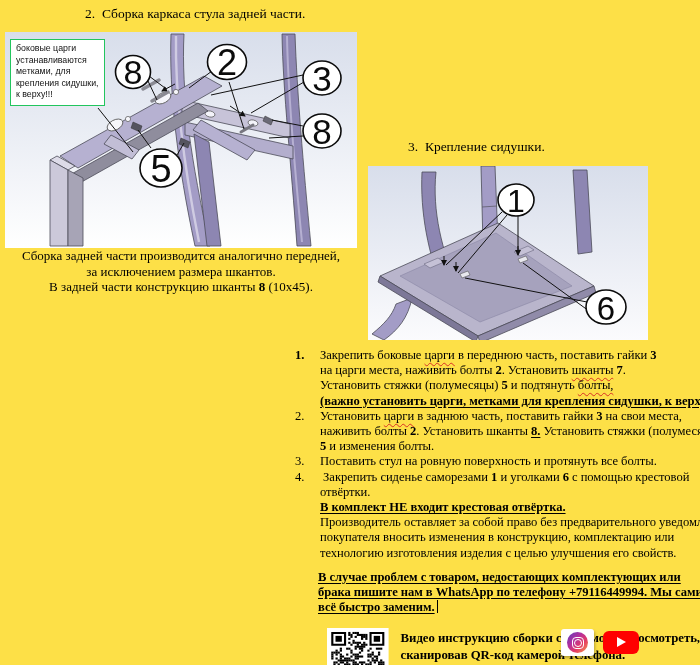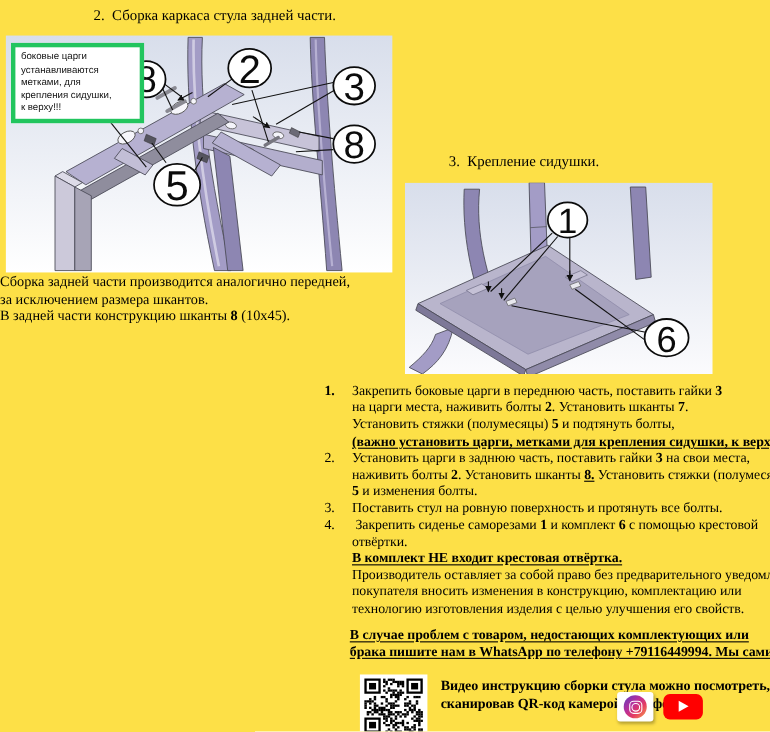--- a/index.html
+++ b/index.html
@@ -4,34 +4,34 @@
 <style>
   html,body{margin:0;padding:0;background:#fff;}
   .page{position:relative;width:700px;height:665px;background:#fde047;overflow:hidden;
         font-family:"Liberation Serif",serif;color:#000;}
   .abs{position:absolute;}
   .s2title{left:85px;top:6px;font-size:13.5px;white-space:nowrap;}
   .s3title{left:408px;top:139px;font-size:13.5px;white-space:nowrap;}
   .diagram{overflow:hidden;}
   .d1{left:5px;top:32px;width:352px;height:216px;}
   .d2{left:368px;top:166px;width:280px;height:174px;}
-  .notebox{position:absolute;left:5px;top:7px;width:88px;background:#fff;border:4px solid #22c55e;
-           padding:3px 20px 4px 5px;font-family:"Liberation Sans",sans-serif;font-size:8.8px;
+  .notebox{position:absolute;left:5px;top:7px;width:88px;background:#fff;border:1px solid #22c55e;
+           padding:3px 0 4px 5px;font-family:"Liberation Sans",sans-serif;font-size:8.8px;
            line-height:1.32;color:#111;}
-  .caption{left:0;top:248px;width:362px;font-size:13px;line-height:15.6px;}
+  .caption{left:0;top:248px;width:362px;text-align:center;font-size:13px;line-height:15.6px;}
   .caption .ln{white-space:nowrap;}
   .instructions{left:293px;top:348px;width:407px;font-size:12.6px;line-height:15.2px;letter-spacing:-0.05px;}
   .li{display:flex;}
   .num{width:25px;flex:none;padding-left:2px;}
   .li .body{flex:1;}
   .ln{display:block;white-space:nowrap;}
   .b{font-weight:bold;}
   .u{text-decoration:underline;text-decoration-thickness:1px;text-underline-offset:2px;}
   .b.u{text-decoration:underline;}
-  .sp{text-decoration-style:wavy;text-decoration-color:#d93025;
+  .sp{text-decoration:underline;text-decoration-style:wavy;text-decoration-color:#d93025;
       text-decoration-thickness:1px;text-underline-offset:2.5px;}
   .warranty{margin:9px 0 0 25px;}
   .cursor{display:inline-block;width:1.5px;height:13px;background:#000;vertical-align:-2px;margin-left:2px;}
   .qr-row{margin:13px 0 0 34px;display:flex;}
   .qr-svg{width:65px;height:57px;display:block;}
   .qr-text{margin-left:12px;font-size:12.8px;line-height:16.5px;padding-top:2px;}
   .social{position:absolute;left:268px;top:281px;display:flex;align-items:center;gap:9px;}
   .ig{width:33px;height:27px;background:#fff;border-radius:3px;box-shadow:1px 2px 3px rgba(0,0,0,.28);
       display:flex;align-items:center;justify-content:center;}
   .ig-g{width:21px;height:21px;border-radius:50%;position:relative;
@@ -199,33 +199,34 @@
         </div>
         <div class="li">
           <span class="num">3.</span>
           <span class="body">
             <span class="ln"><span>Поставить стул на ровную поверхность и протянуть все болты.</span></span>
           </span>
         </div>
         <div class="li">
           <span class="num">4.</span>
           <span class="body">
-            <span class="ln"><span>&nbsp;Закрепить сиденье саморезами </span><span class="b">1</span><span> и комплект </span><span class="b">6</span><span> с помощью крестовой</span></span>
+            <span class="ln"><span>&nbsp;Закрепить сиденье саморезами </span><span class="b">1</span><span> и уголками </span><span class="b">6</span><span> с помощью крестовой</span></span>
             <span class="ln"><span>отвёртки.</span></span>
             <span class="ln"><span class="b u">В комплект НЕ входит крестовая отвёртка.</span></span>
             <span class="ln"><span>Производитель оставляет за собой право без предварительного уведомления</span></span>
             <span class="ln"><span>покупателя вносить изменения в конструкцию, комплектацию или</span></span>
             <span class="ln"><span>технологию изготовления изделия с целью улучшения его свойств.</span></span>
           </span>
         </div>
       </div>
 
     <div class="warranty">
       <span class="ln"><span class="b u">В случае проблем с товаром, недостающих комплектующих или</span></span>
       <span class="ln"><span class="b u">брака пишите нам в WhatsApp по телефону +79116449994. Мы сами</span></span>
+      <span class="ln"><span><span class="b u">всё быстро заменим.</span></span><span class="cursor"></span></span>
     </div>
 
     <div class="qr-row">
       <svg class="qr-svg" viewBox="0 0 29 29" preserveAspectRatio="none">
         <rect width="29" height="29" fill="#fff"></rect>
         <g fill="#000">
           <path fill-rule="evenodd" d="M2,2h7v7h-7z M3,3h5v5h-5z"></path>
             <rect x="4" y="4" width="3" height="3"></rect>
           <path fill-rule="evenodd" d="M20,2h7v7h-7z M21,3h5v5h-5z"></path>
             <rect x="22" y="4" width="3" height="3"></rect>

